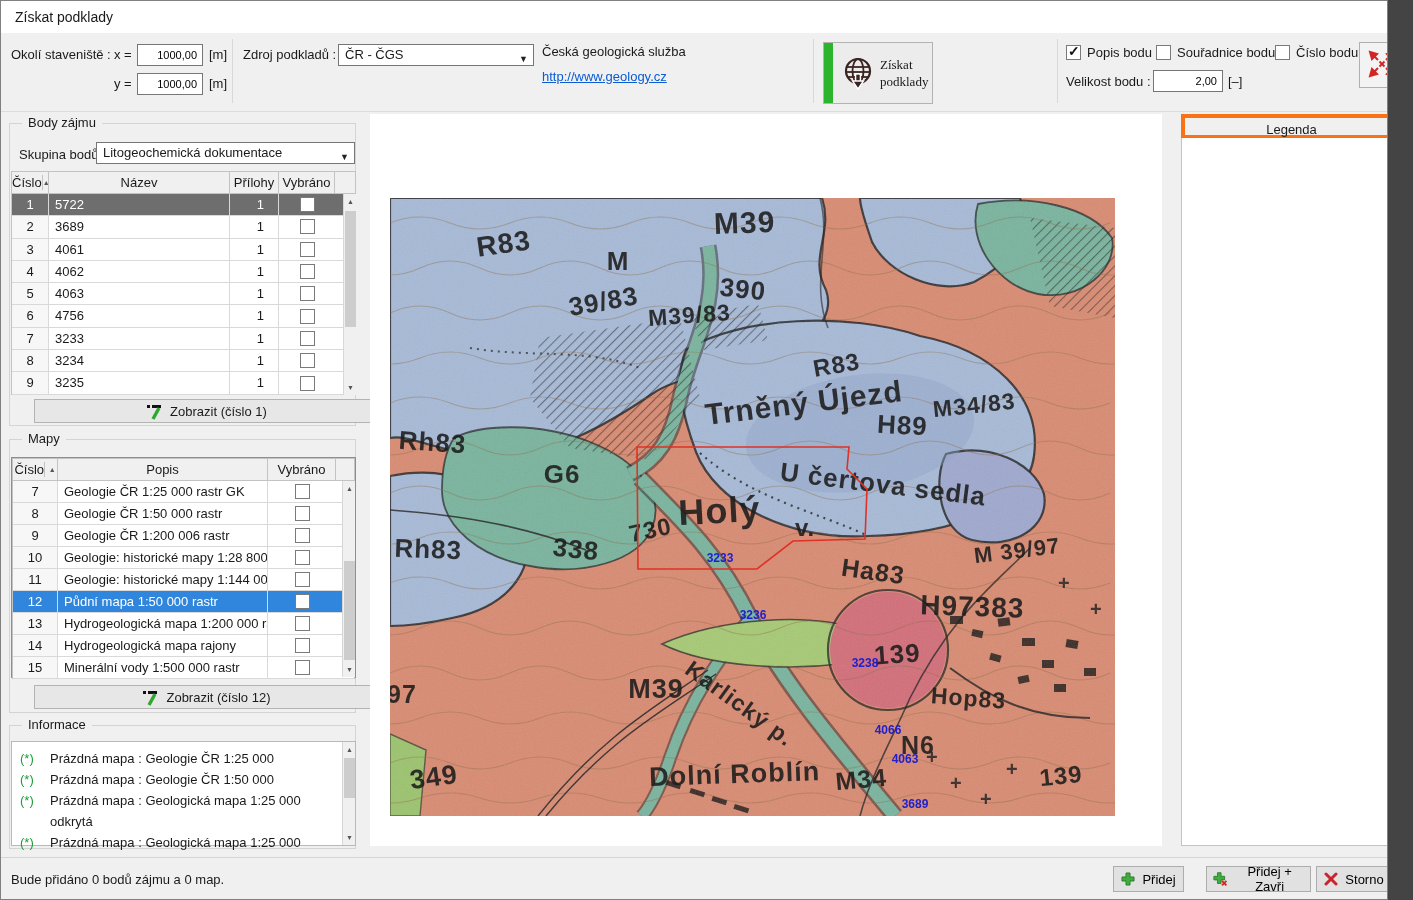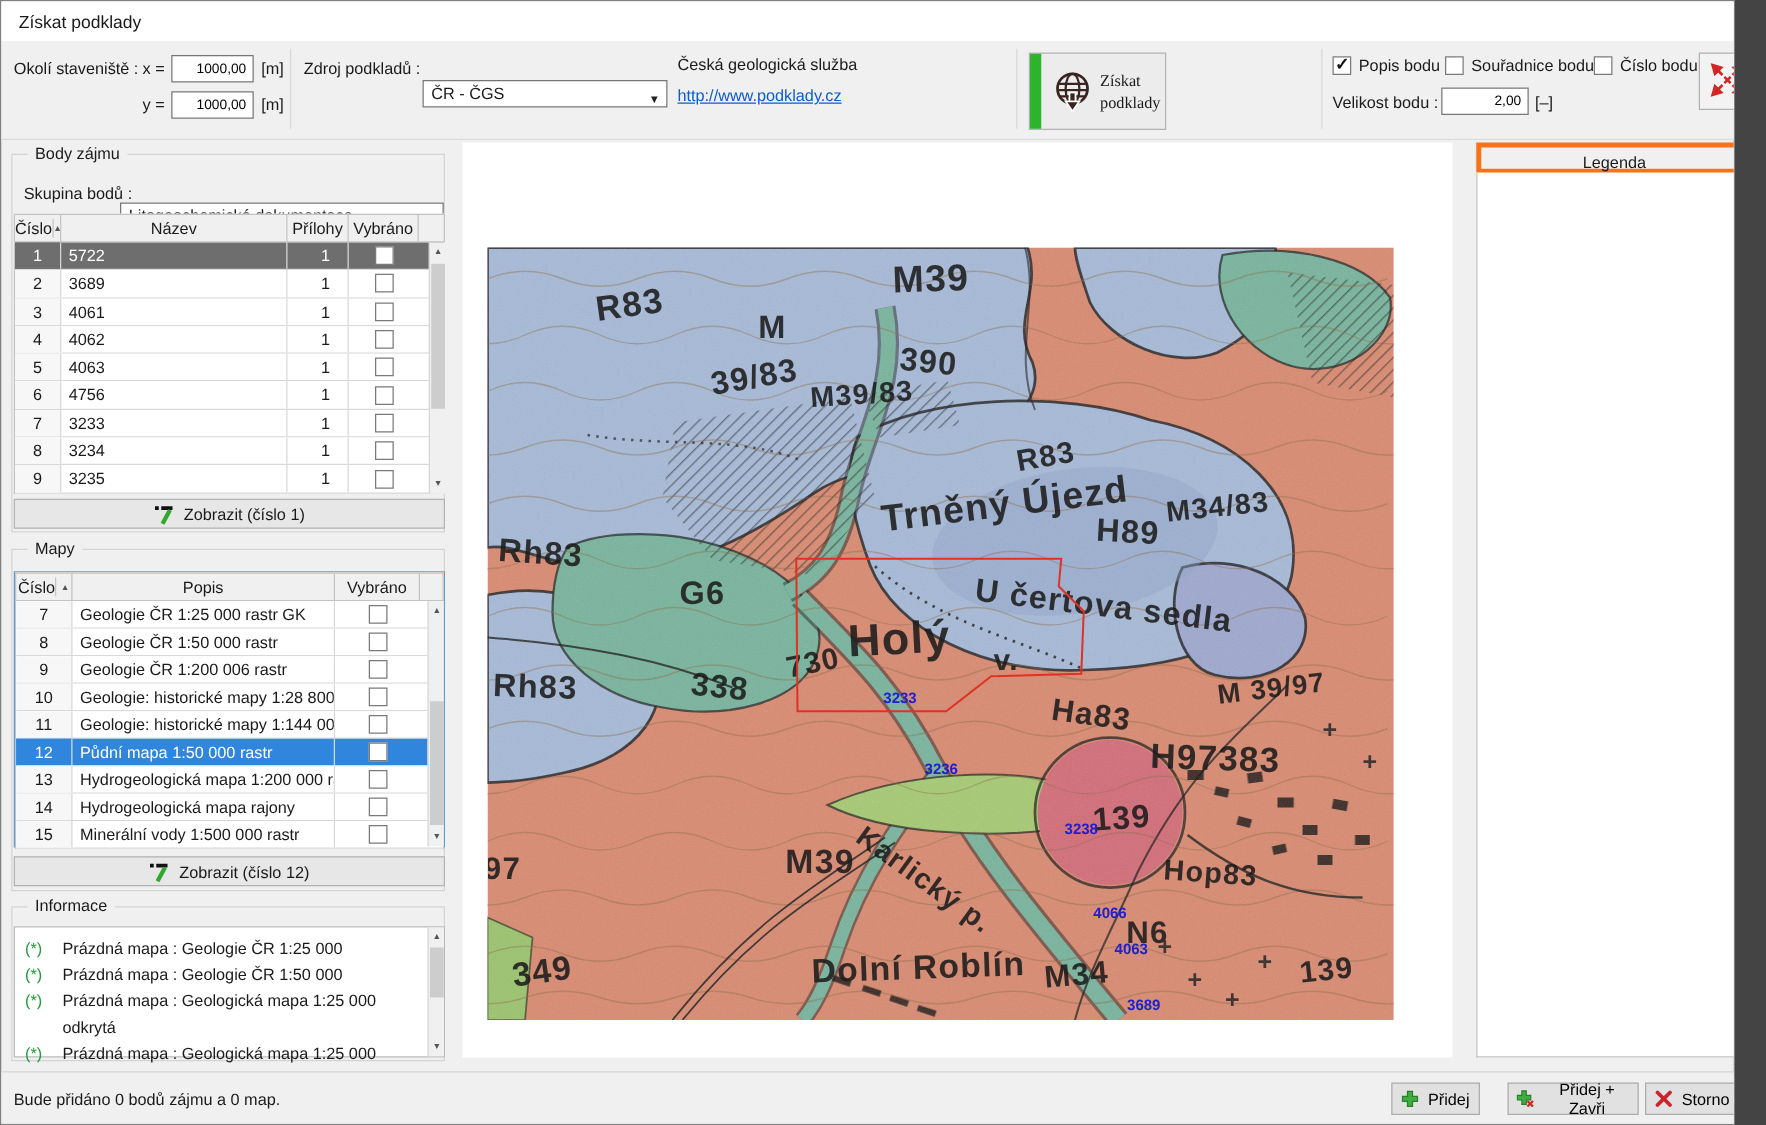--- a/index.html
+++ b/index.html
@@ -13,21 +13,21 @@
   .closebtn{position:absolute;right:8px;top:4px;width:26px;height:24px;text-align:center;
     line-height:24px;font-size:15px;color:#333;cursor:pointer;}
   
   .toolbar{position:absolute;left:0;top:32px;width:1413px;height:79px;background:#f0f0f0;
     border-bottom:1px solid #dcdcdc;}
   .tb-abs{position:absolute;white-space:nowrap;}
   .vdiv{position:absolute;top:6px;height:64px;width:1px;background:#d8d8d8;}
   .numinput{position:absolute;height:22px;border:1px solid #767676;background:#fff;
     text-align:right;padding:0 5px;font-size:11px;line-height:20px;}
   .selectbox{position:absolute;height:22px;border:1px solid #767676;background:#fff;
-    padding:0 20px 0 6px;line-height:20px;margin-top:20px;}
+    padding:0 20px 0 6px;line-height:20px;}
   .selectbox .arr{position:absolute;right:5px;top:4px;font-size:9px;color:#222;}
   .link{color:#0b5bd3;text-decoration:underline;cursor:pointer;}
   .getbtn{position:absolute;left:822px;top:9px;width:110px;height:62px;background:#ececec;
     border:1px solid #b3b3b3;cursor:pointer;}
   .getbtn .stripe{position:absolute;left:0;top:0;bottom:0;width:9px;background:#2cb52c;}
   .getbtn .gtxt{position:absolute;left:56px;top:13px;line-height:17px;text-align:left;font-family:Liberation Serif, serif;}
   .getbtn svg{position:absolute;left:18px;top:14px;}
   .cbrow{position:absolute;top:12px;display:flex;align-items:center;gap:6px;cursor:pointer;}
   .cb{display:inline-block;width:15px;height:15px;border:1px solid #7a7a7a;background:#fff;
     position:relative;flex:none;}
@@ -59,21 +59,21 @@
   .mrow.sel .cnum{background:#2f86dc;}
   .mapsframe{border:1px solid #5a9bd5;}
   
   .vscroll{position:absolute;right:0;width:13px;background:#f0f0f0;border-left:1px solid #d7d7d7;}
   .sbtn{position:absolute;left:0;width:13px;height:15px;text-align:center;font-size:7px;
     color:#555;line-height:15px;cursor:pointer;}
   .sbtn.up{top:0;} .sbtn.dn{bottom:0;}
   .sthumb{position:absolute;left:1px;width:11px;background:#cdcdcd;cursor:pointer;}
   
   .showbtn{position:absolute;height:24px;background:#e7e7e7;border:1px solid #b3b3b3;
-    display:flex;align-items:center;justify-content:center;gap:7px;cursor:pointer;}
+    display:flex;align-items:center;justify-content:center;gap:7px;cursor:pointer;margin-left:23px;}
   
   .infobox{position:absolute;background:#fff;border:1px solid #b9b9b9;}
   .inforow{display:flex;gap:0;line-height:21px;padding-left:8px;}
   .inforow .bullet{color:#1f9d3a;width:30px;flex:none;}
   
   .canvas{position:absolute;left:369px;top:113px;width:792px;height:732px;background:#fff;}
   .legendhdr{position:absolute;left:1180px;top:113px;width:221px;height:25px;background:#f0f0f0;
     border:4px solid #f97316;text-align:center;line-height:23px;}
   .legendbody{position:absolute;left:1180px;top:137px;width:221px;height:708px;background:#fff;
     border:1px solid #c3c3c3;border-top:none;}
@@ -110,21 +110,21 @@
     <span class="tb-abs" style="left:208px;top:43px">[m]</span>
 
     <div class="vdiv" style="left:231px"></div>
 
     <span class="tb-abs" style="left:242px;top:14px">Zdroj podkladů :</span>
     <div class="selectbox" style="left:337px;top:11px;width:196px">
       <span>ČR - ČGS</span>
       <span class="arr">▼</span>
     </div>
     <span class="tb-abs" style="left:541px;top:11px">Česká geologická služba</span>
-    <span class="tb-abs link" style="left:541px;top:36px">http://www.podklady.cz</span>
+    <span class="tb-abs link" style="left:541px;top:36px">http://www.geology.cz</span>
 
     <div class="vdiv" style="left:812px"></div>
 
     <div class="getbtn">
       <span class="stripe"></span>
       <svg width="32" height="34" viewBox="0 0 32 34">
         <circle cx="16" cy="14" r="12" fill="none" stroke="#3a2420" stroke-width="2.2"></circle>
         <ellipse cx="16" cy="14" rx="5.5" ry="12" fill="none" stroke="#3a2420" stroke-width="1.8"></ellipse>
         <line x1="4.5" y1="10" x2="27.5" y2="10" stroke="#3a2420" stroke-width="1.8"></line>
         <line x1="4" y1="15" x2="28" y2="15" stroke="#3a2420" stroke-width="1.8"></line>

